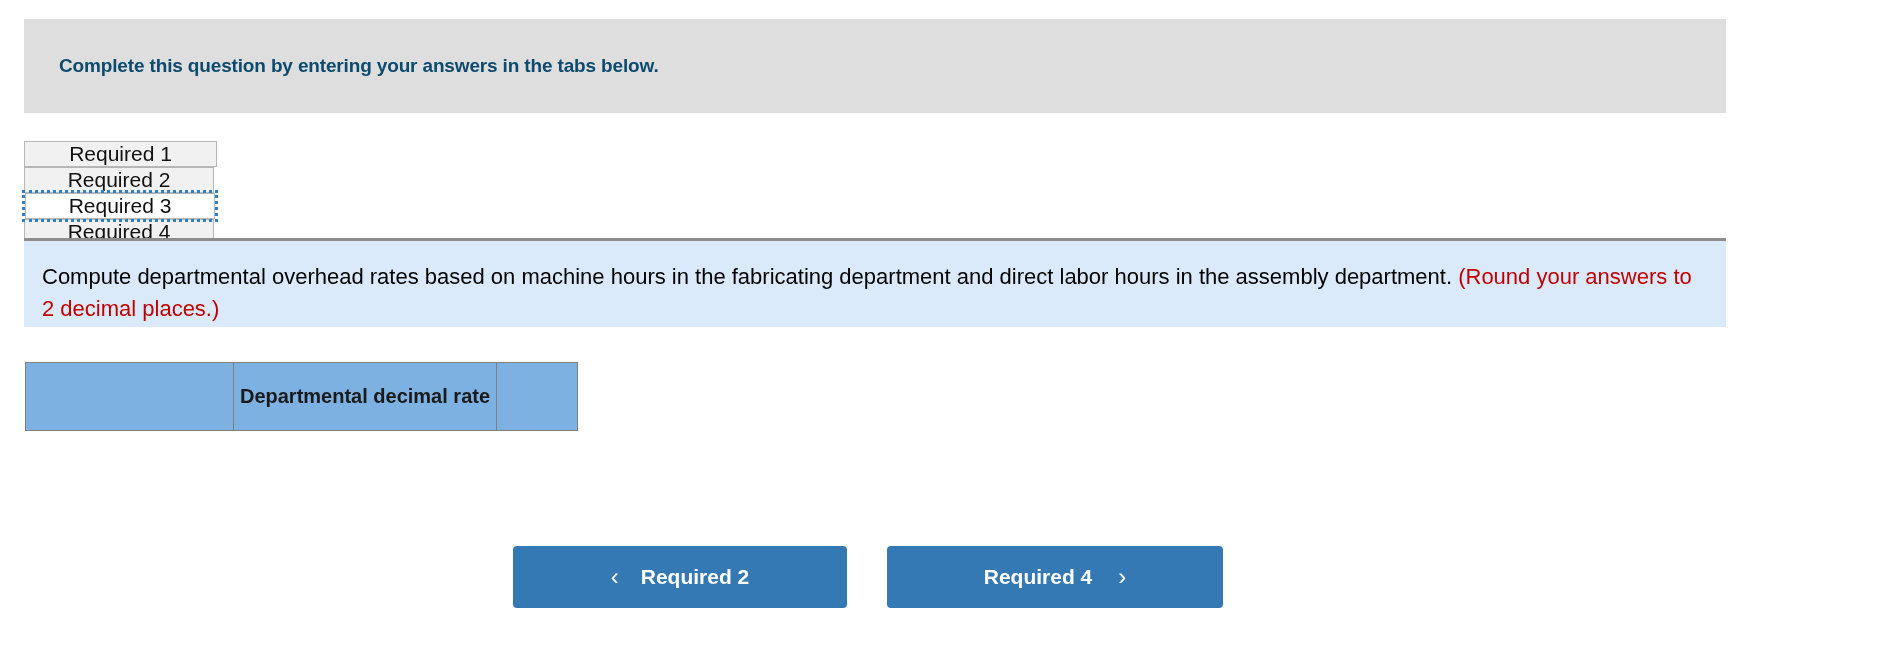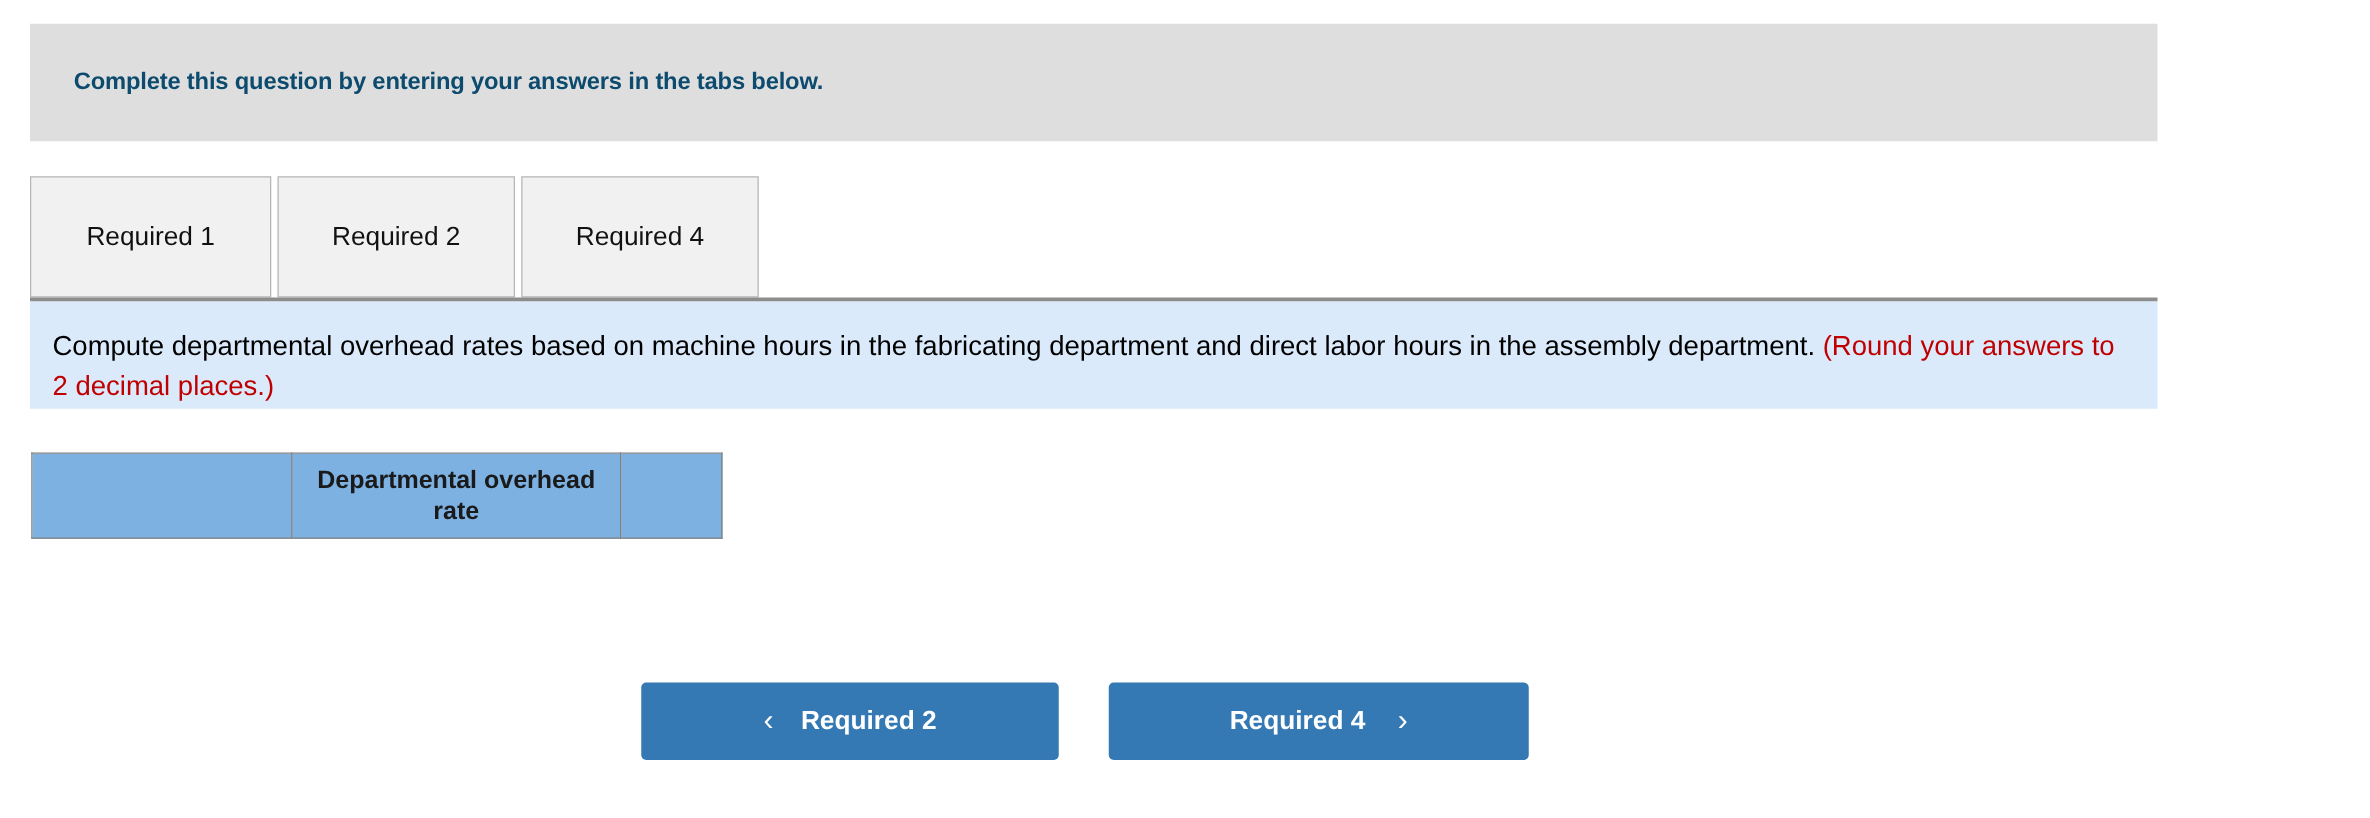--- a/index.html
+++ b/index.html
@@ -35,20 +35,21 @@
   }
 
   
   #tab-strip {
     position: absolute;
     left: 24px;
     top: 141px;
     height: 97px;
     display: flex;
     align-items: stretch;
+    flex-direction: column;
   }
   .tab {
     background: #f1f1f1;
     border: 1px solid #b6b6b6;
     display: flex;
     align-items: center;
     justify-content: center;
     font-size: 21px;
     color: #111111;
     box-sizing: border-box;
@@ -200,37 +201,40 @@
 </div>
 
 <div id="tab-underline"></div>
 <div id="tab-strip">
   <div class="tab" style="width:193px">
     <span>Required 1</span>
   </div>
   <div class="tab" style="width:190px">
     <span>Required 2</span>
   </div>
+  <div class="tab active" style="width:190px">
+    <span>Required 3</span>
+  </div>
   <div class="tab" style="width:190px">
     <span>Required 4</span>
   </div>
 </div>
 
 <div id="question-band">
   <div id="question-text">
     <span>Compute departmental overhead rates based on machine hours in the fabricating department and direct labor hours in the assembly department.</span>
     <span id="question-round">(Round your answers to 2 decimal places.)</span>
   </div>
 </div>
 
 <table id="answer-table">
   <thead>
     <tr>
       <th class="col-label"></th>
-      <th class="col-input">Departmental overhead rate</th>
+      <th class="col-input">Departmental decimal rate</th>
       <th class="col-unit"></th>
     </tr>
   </thead>
   <tbody>
   </tbody>
 </table>
 
 <div id="nav-buttons">
   <button class="nav-btn" id="btn-prev">
     <span class="chev">‹</span>

